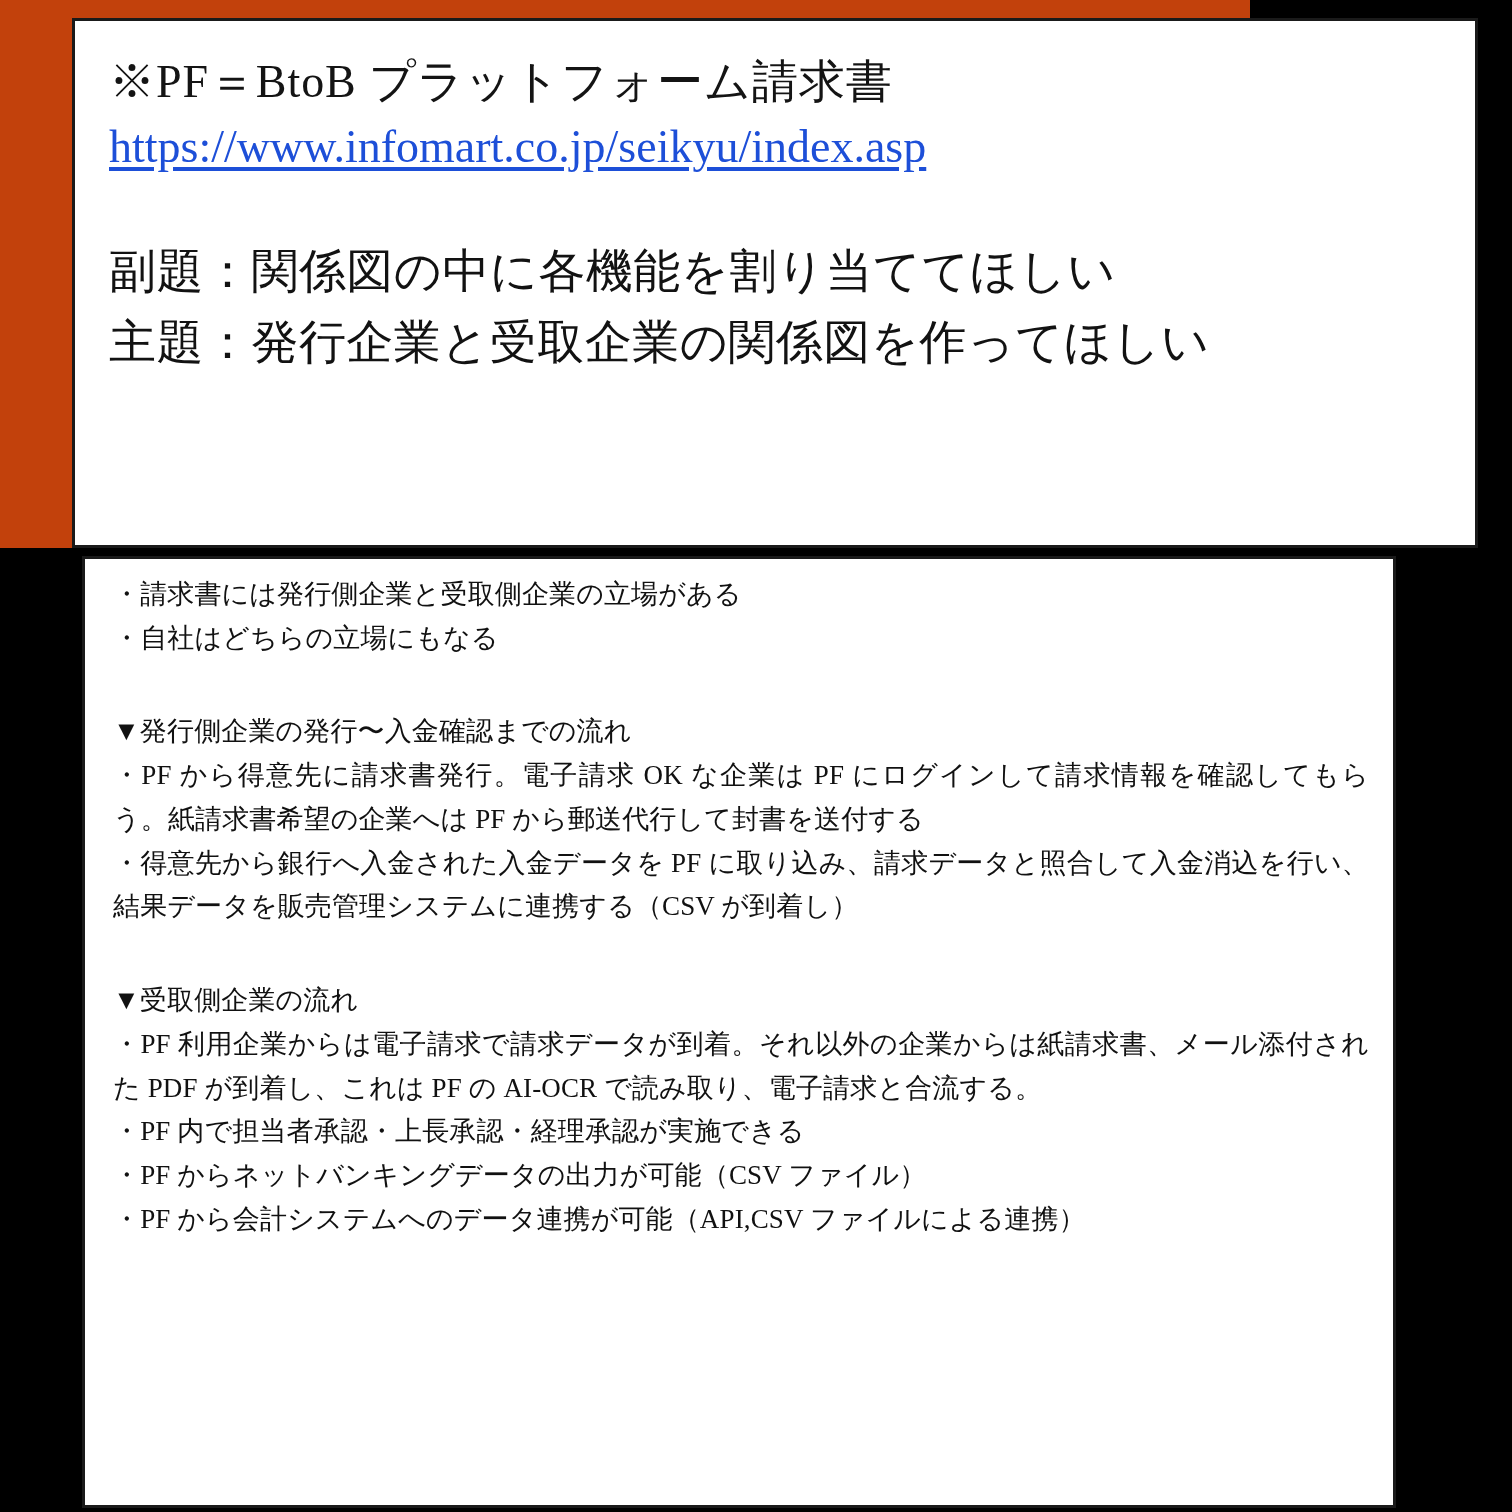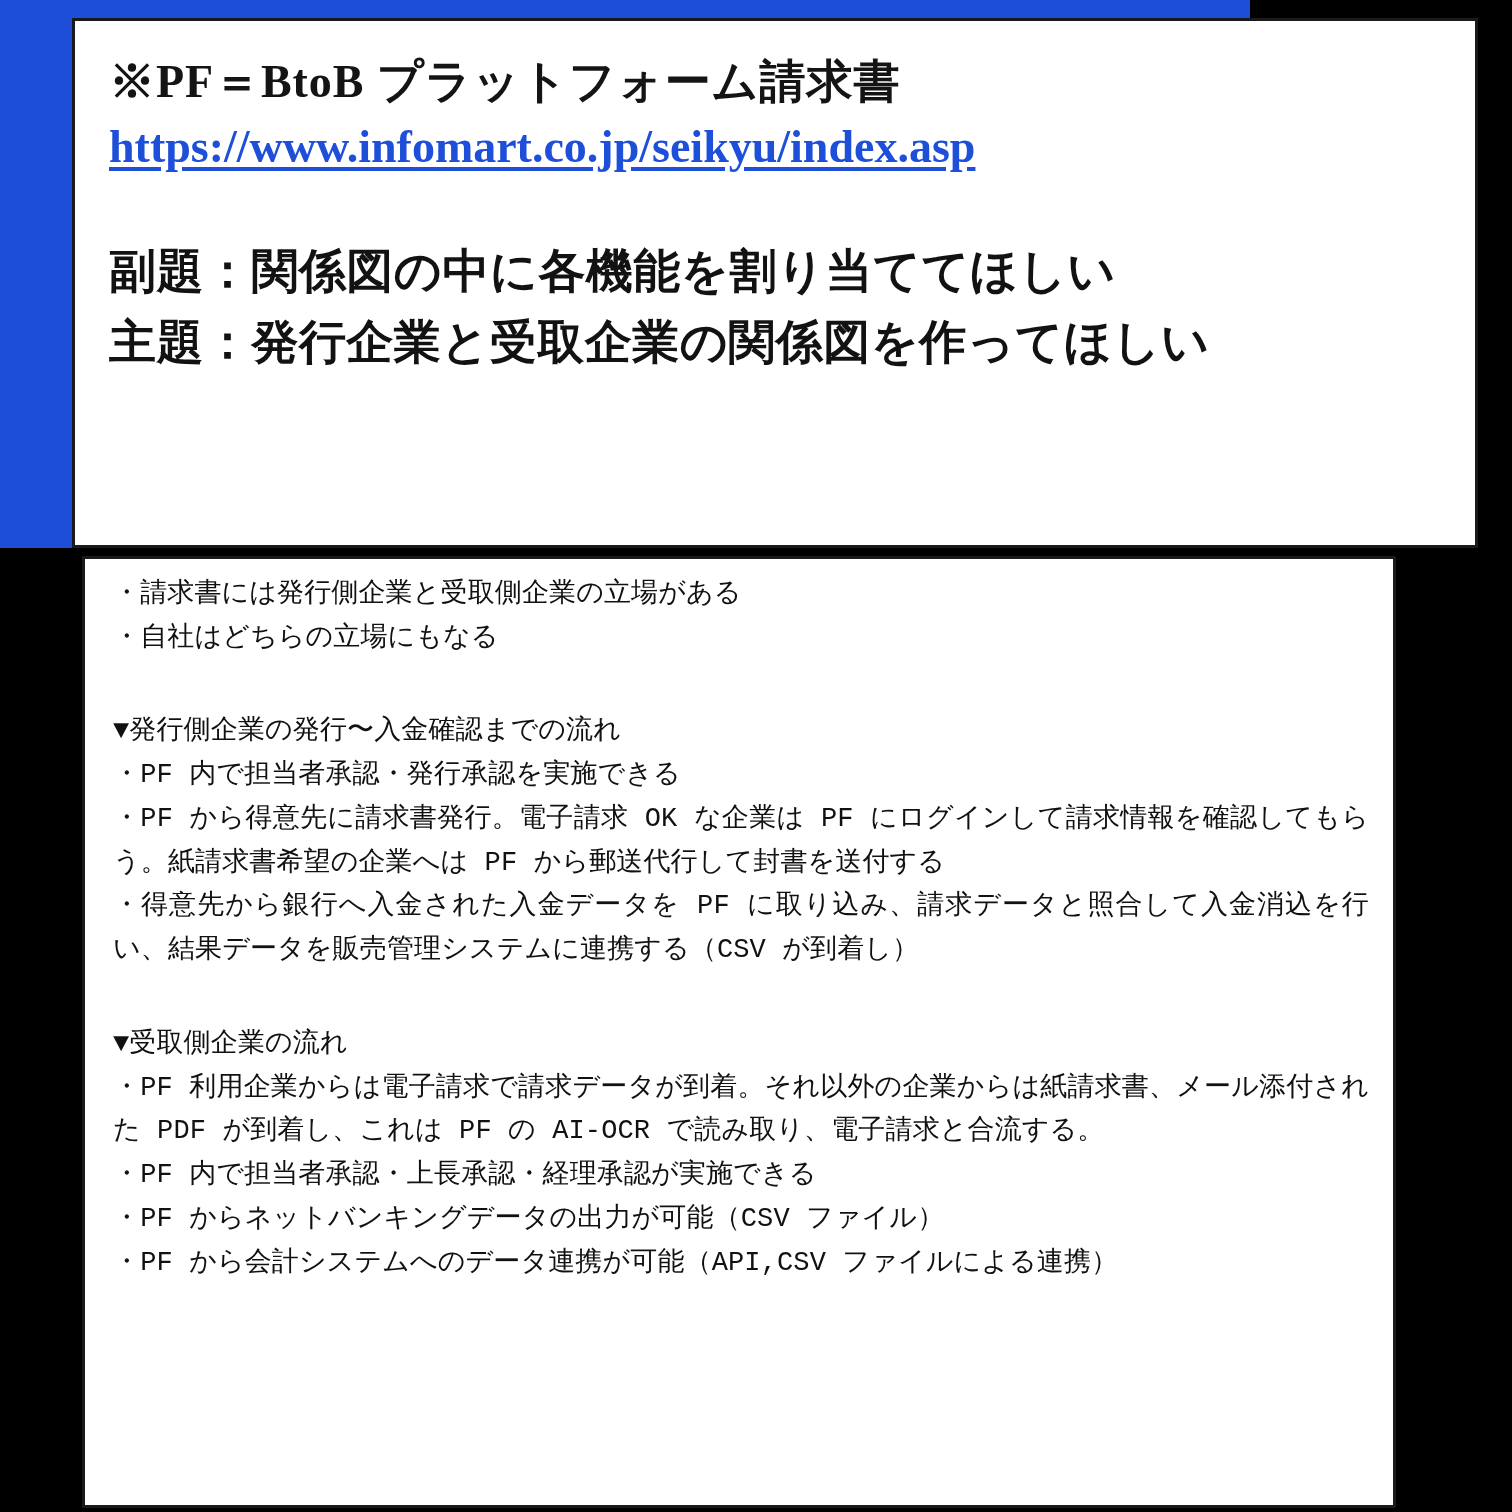--- a/index.html
+++ b/index.html
@@ -15,23 +15,22 @@
     overflow: hidden;
   }
 
   
   #top-panel {
     position: absolute;
     left: 0;
     top: 0;
     width: 1250px;
     height: 548px;
-    background: #1d4ed8;
+    background: #c2410c;
     box-sizing: border-box;
-    font-weight: bold;
   }
   #top-panel-inner {
     position: absolute;
     left: 72px;
     top: 18px;
     width: 1406px;
     height: 530px;
     border: 3px solid #1a1a1a;
     box-sizing: border-box;
     background: #ffffff;
@@ -69,21 +68,20 @@
   #body-panel {
     position: absolute;
     left: 82px;
     top: 556px;
     width: 1314px;
     height: 952px;
     background: #ffffff;
     border: 3px solid #1a1a1a;
     box-sizing: border-box;
     overflow: hidden;
-    font-family: Liberation Mono, monospace;
   }
   #body-inner {
     padding: 14px 24px 0 28px;
   }
   .para {
     font-size: 27px;
     line-height: 1.62;
     color: #111111;
     letter-spacing: 0.005em;
     text-align: justify;
@@ -113,21 +111,20 @@
 
 <div id="body-panel">
   <div id="body-inner">
 
     <p class="para">・請求書には発行側企業と受取側企業の立場がある</p>
     <p class="para">・自社はどちらの立場にもなる</p>
 
     <div class="spacer"></div>
 
     <p class="para heading">▼発行側企業の発行〜入金確認までの流れ</p>
-    <p class="para">・PF 内で担当者承認・発行承認を実施できる</p>
     <p class="para">・PF から得意先に請求書発行。電子請求 OK な企業は PF にログインして請求情報を確認してもらう。紙請求書希望の企業へは PF から郵送代行して封書を送付する</p>
     <p class="para">・得意先から銀行へ入金された入金データを PF に取り込み、請求データと照合して入金消込を行い、結果データを販売管理システムに連携する（CSV が到着し）</p>
 
     <div class="spacer"></div>
 
     <p class="para heading">▼受取側企業の流れ</p>
     <p class="para">・PF 利用企業からは電子請求で請求データが到着。それ以外の企業からは紙請求書、メール添付された PDF が到着し、これは PF の AI-OCR で読み取り、電子請求と合流する。</p>
     <p class="para">・PF 内で担当者承認・上長承認・経理承認が実施できる</p>
     <p class="para">・PF からネットバンキングデータの出力が可能（CSV ファイル）</p>
     <p class="para">・PF から会計システムへのデータ連携が可能（API,CSV ファイルによる連携）</p>

